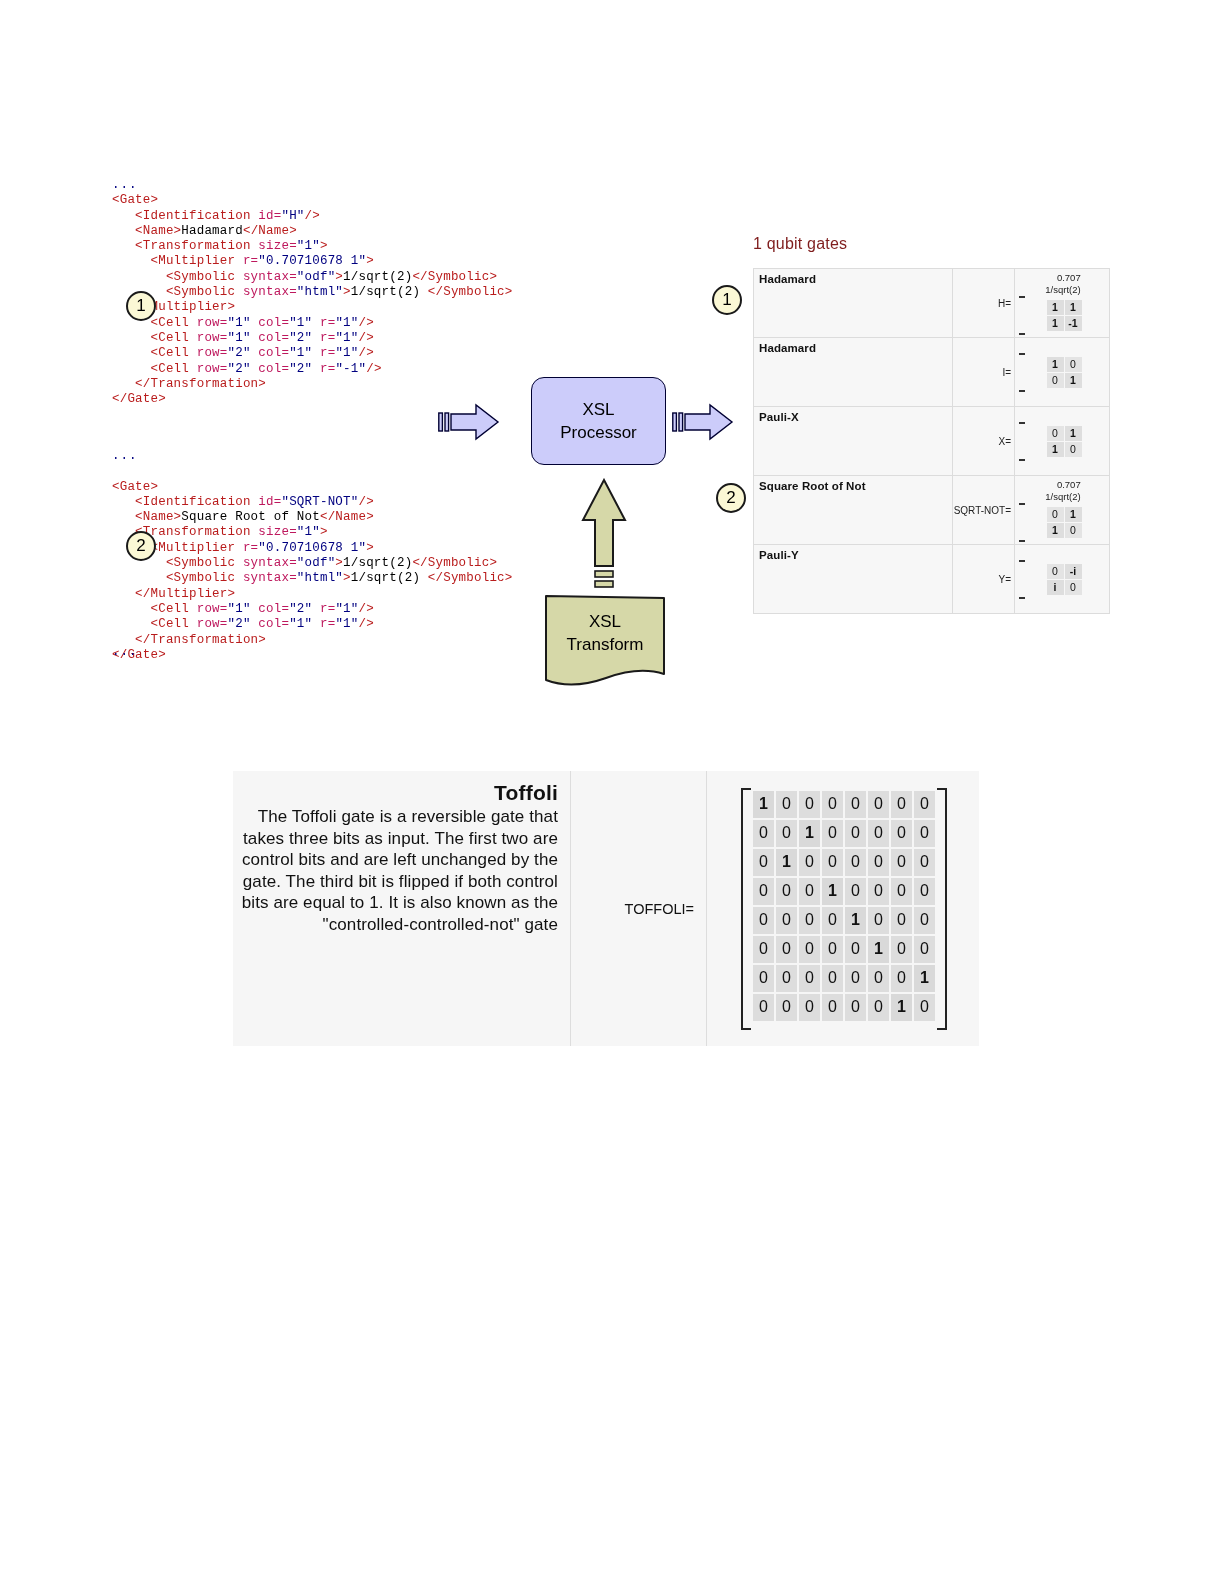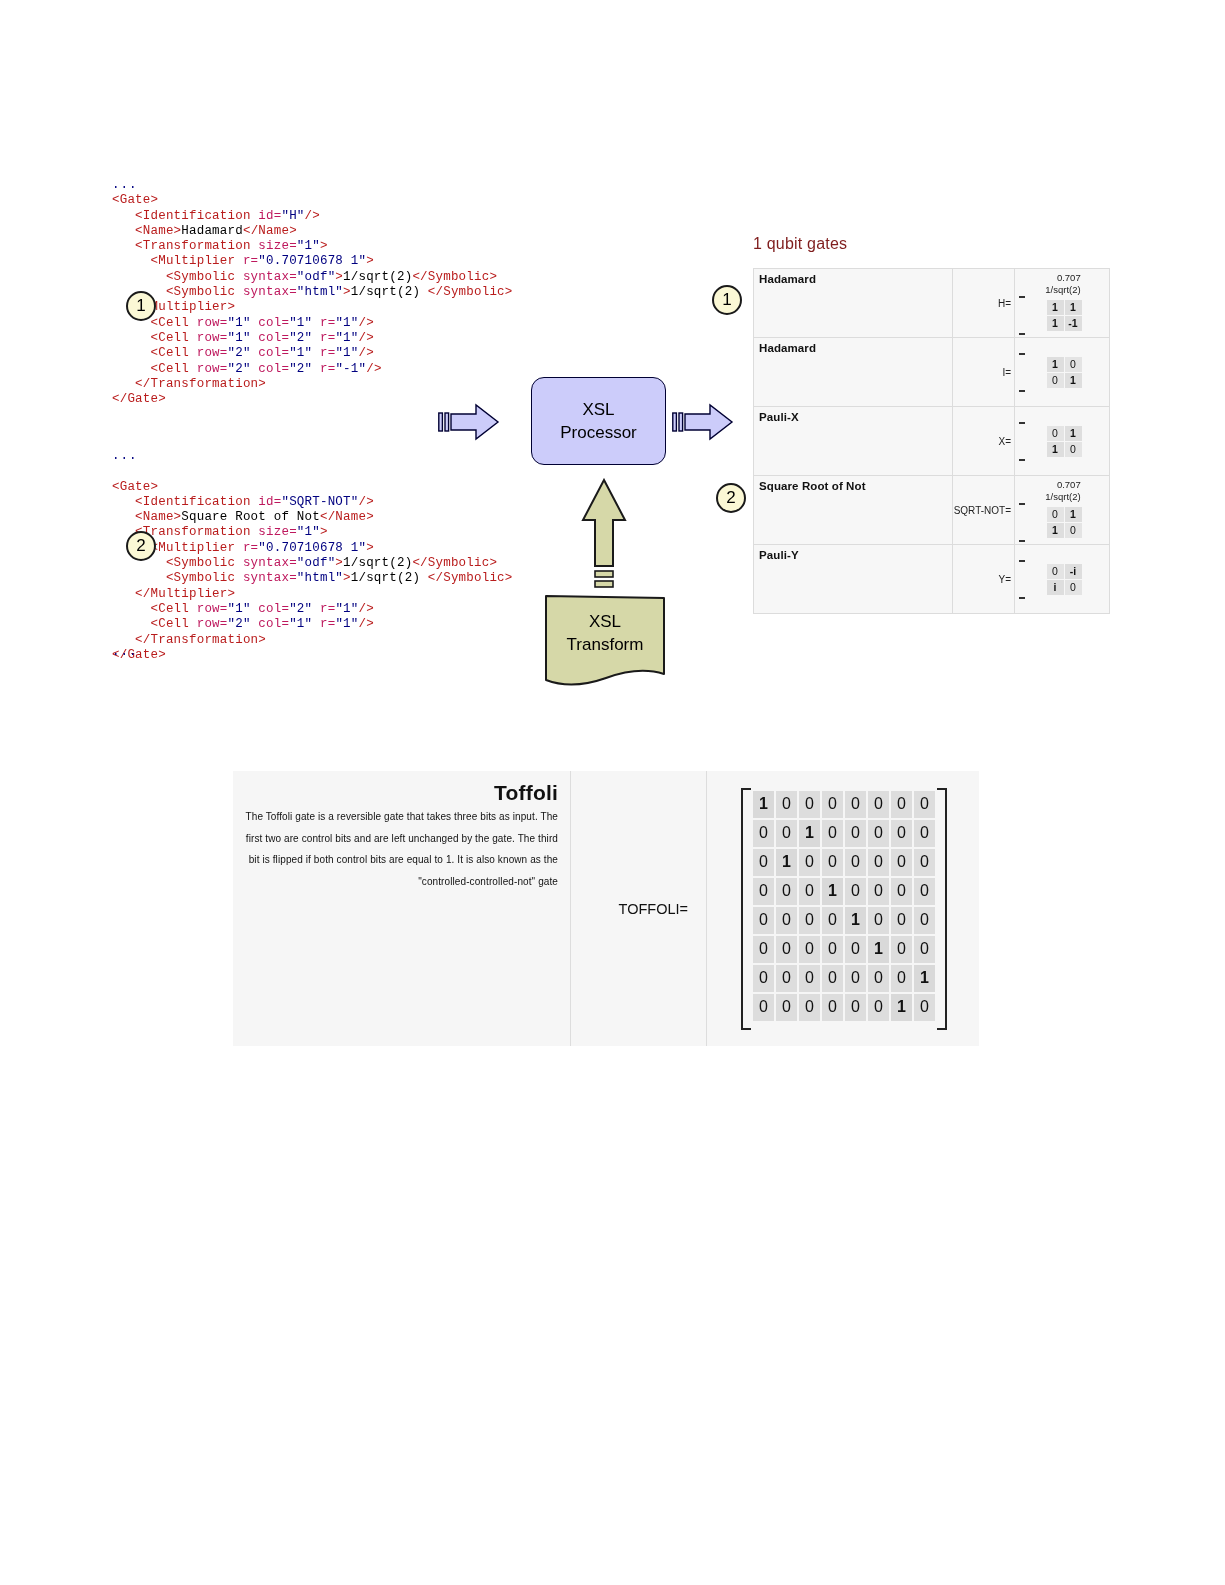--- a/index.html
+++ b/index.html
@@ -215,33 +215,33 @@
     border-right: 1px solid #dddddd;
   }
   #toffoli-title {
     font-size: 21px;
     font-weight: bold;
     color: #111111;
     margin-bottom: 1px;
     letter-spacing: 0.2px;
   }
   #toffoli-text {
-    font-size: 10px;
+    font-size: 17px;
     line-height: 21.5px;
     color: #111111;
     letter-spacing: 0.1px;
   }
   #toffoli-label-col {
     width: 136px;
     display: flex;
     align-items: center;
     justify-content: flex-end;
     font-size: 14.5px;
     color: #111111;
-    padding-right: 18px;
+    padding-right: 12px;
     box-sizing: border-box;
     border-right: 1px solid #dddddd;
   }
   #toffoli-mat-col {
     flex: 1;
     display: flex;
     align-items: center;
     justify-content: flex-start;
     padding-left: 34px;
     box-sizing: border-box;

